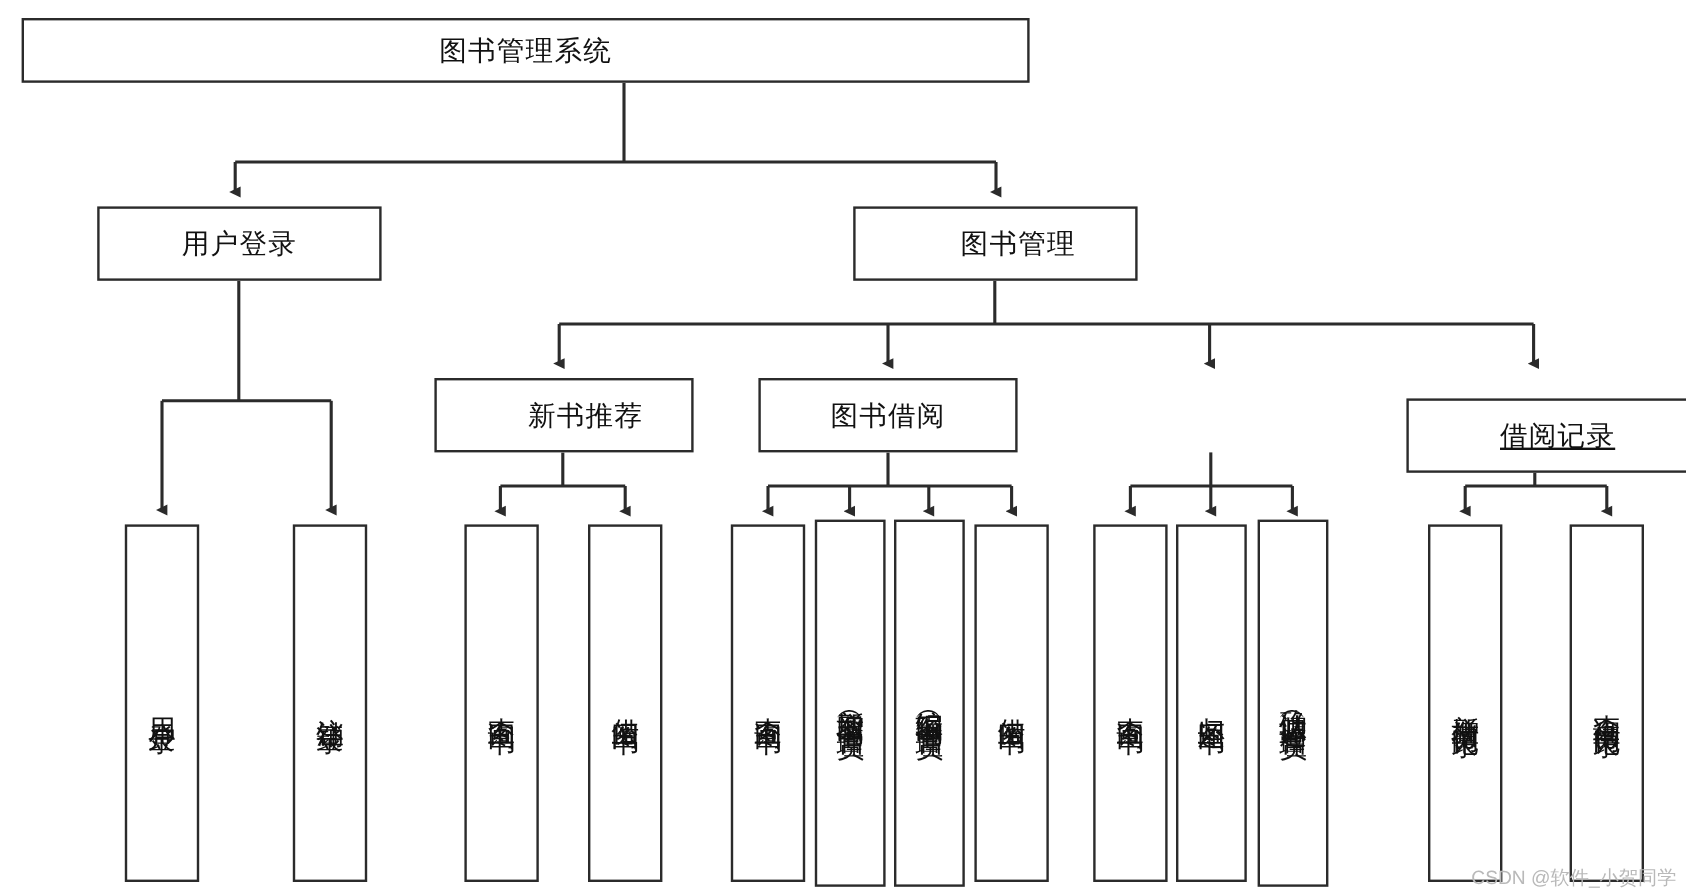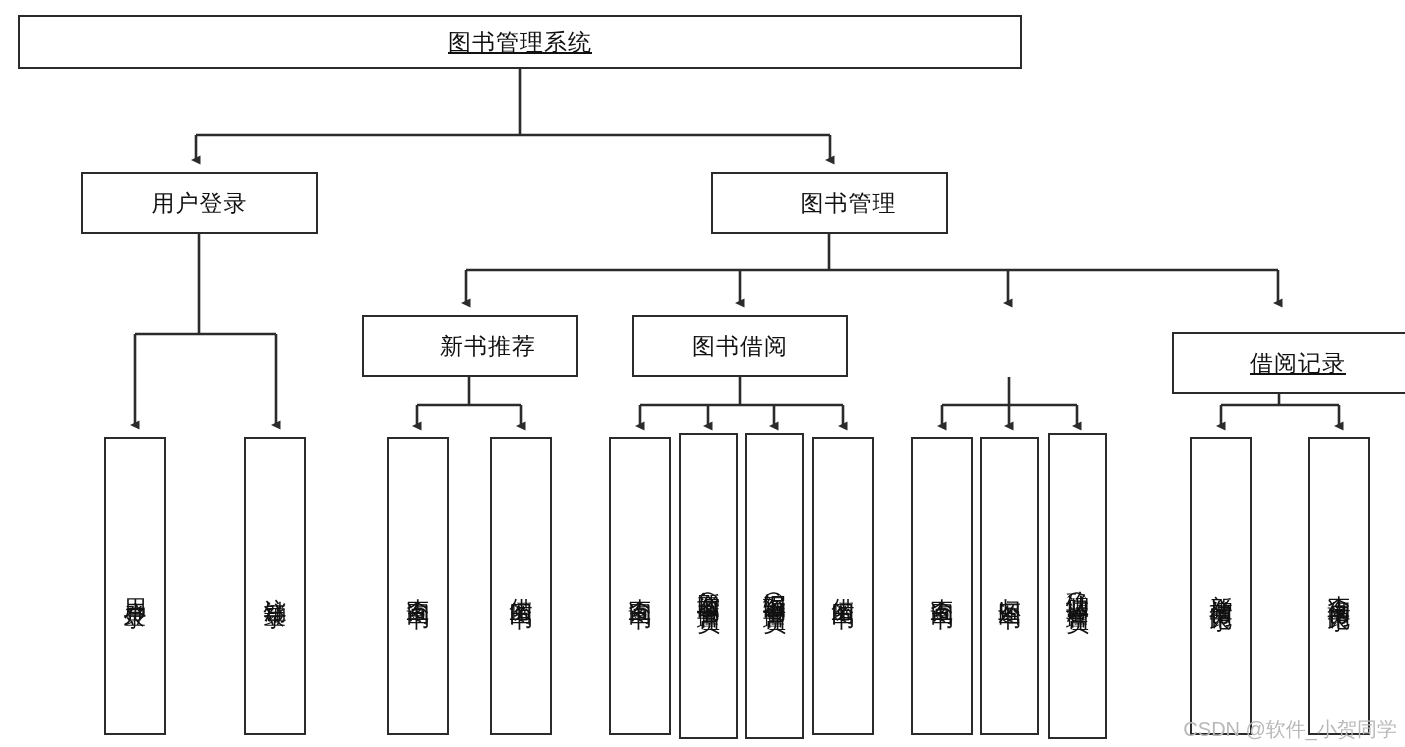--- a/index.html
+++ b/index.html
@@ -49,21 +49,21 @@
   }
   .node.v .vtext {
     writing-mode: vertical-rl;
     text-orientation: upright;
     white-space: nowrap;
   }
   .watermark {
     position: absolute;
     right: 8px;
     bottom: 4px;
-    font-size: 20px;
+    font-size: 16px;
     color: #b9b9b9;
     z-index: 5;
     white-space: nowrap;
   }
 </style>
 </head>
 <body>
 
 <div id="canvas">
 
@@ -110,21 +110,21 @@
       <path d="M1009,405 L1009,426" marker-end="url(#arrow)"></path>
       <path d="M1077,405 L1077,426" marker-end="url(#arrow)"></path>
 
       <path d="M1279,377 L1279,405"></path>
       <path d="M1221,405 L1339,405"></path>
       <path d="M1221,405 L1221,426" marker-end="url(#arrow)"></path>
       <path d="M1339,405 L1339,426" marker-end="url(#arrow)"></path>
     </g>
   </svg>
 
-  <div class="node h" style="left:18px; top:15px; width:1004px; height:54px;text-decoration:underline;">
+  <div class="node h" style="left:18px; top:15px; width:840px; height:54px;">
     <span>图书管理系统</span>
   </div>
 
   <div class="node h" style="left:81px; top:172px; width:237px; height:62px;">
     <span>用户登录</span>
   </div>
   <div class="node h" style="left:711px; top:172px; width:237px; height:62px;padding-left:38px;">
     <span>图书管理</span>
   </div>
 

